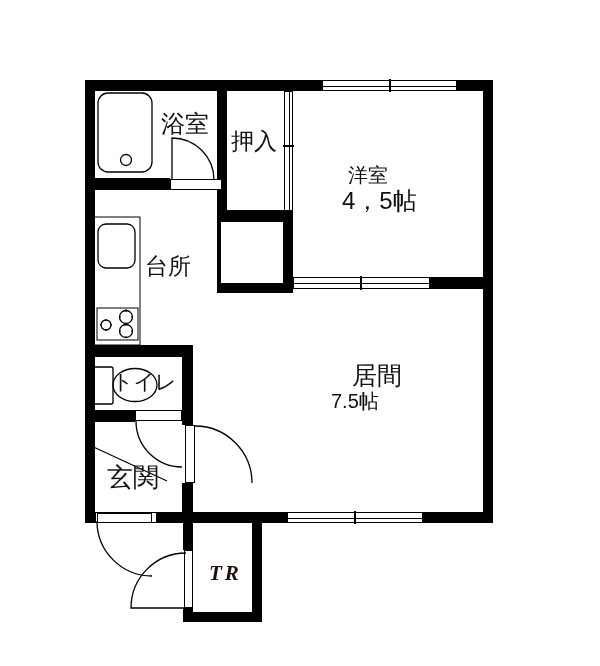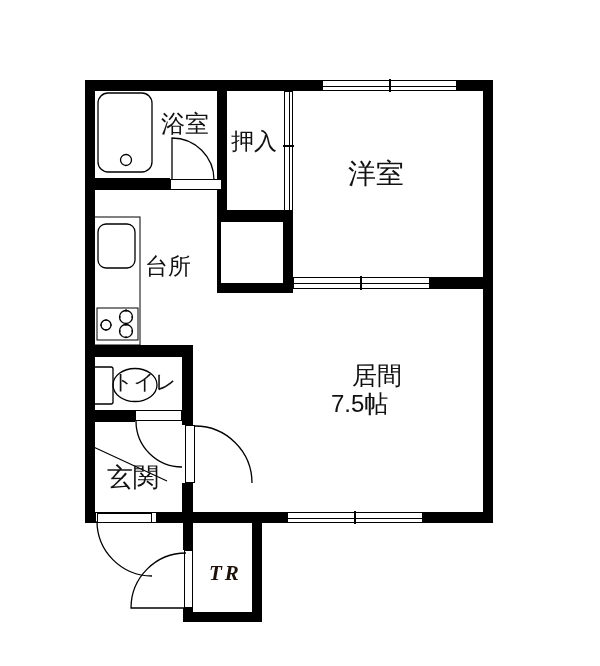--- a/index.html
+++ b/index.html
@@ -98,21 +98,22 @@
       <path d="M195,426 A57,57 0 0 1 252,483"></path>
       <path d="M97,521 A55,55 0 0 0 152,576"></path>
       <path d="M186,553 A55,55 0 0 0 131,608 L186,608"></path>
 
       <path d="M87,444 L167,481" stroke-width="1.1"></path>
     </g>
   </svg>
 
   <div class="label" style="left:161px;top:111px;font-size:24px;">浴室</div>
   <div class="label" style="left:231px;top:129px;font-size:23px;">押入</div>
-  <div class="label" style="left:348px;top:159px;font-size:28px;">洋室</div>
+  <div class="label" style="left:348px;top:165px;font-size:20px;">洋室</div>
+  <div class="label" style="left:342px;top:188px;font-size:24px;">4，5帖</div>
   <div class="label" style="left:145px;top:254px;font-size:23px;text-align:center;">台所</div>
   <div class="label" style="left:112px;top:371px;font-size:21px;">トイレ</div>
   <div class="label" style="left:352px;top:362px;font-size:25px;">居間</div>
-  <div class="label" style="left:331px;top:391px;font-size:24px;text-align:right;">7.5帖</div>
+  <div class="label" style="left:331px;top:391px;font-size:20px;text-align:right;">7.5帖</div>
   <div class="label" style="left:107px;top:464px;font-size:26px;">玄関</div>
   <div class="label label-tr" style="left:209px;top:562px;font-size:21px;color:#1c1008;font-style:italic;">TR</div>
 
 </div>
 
 </body></html>

